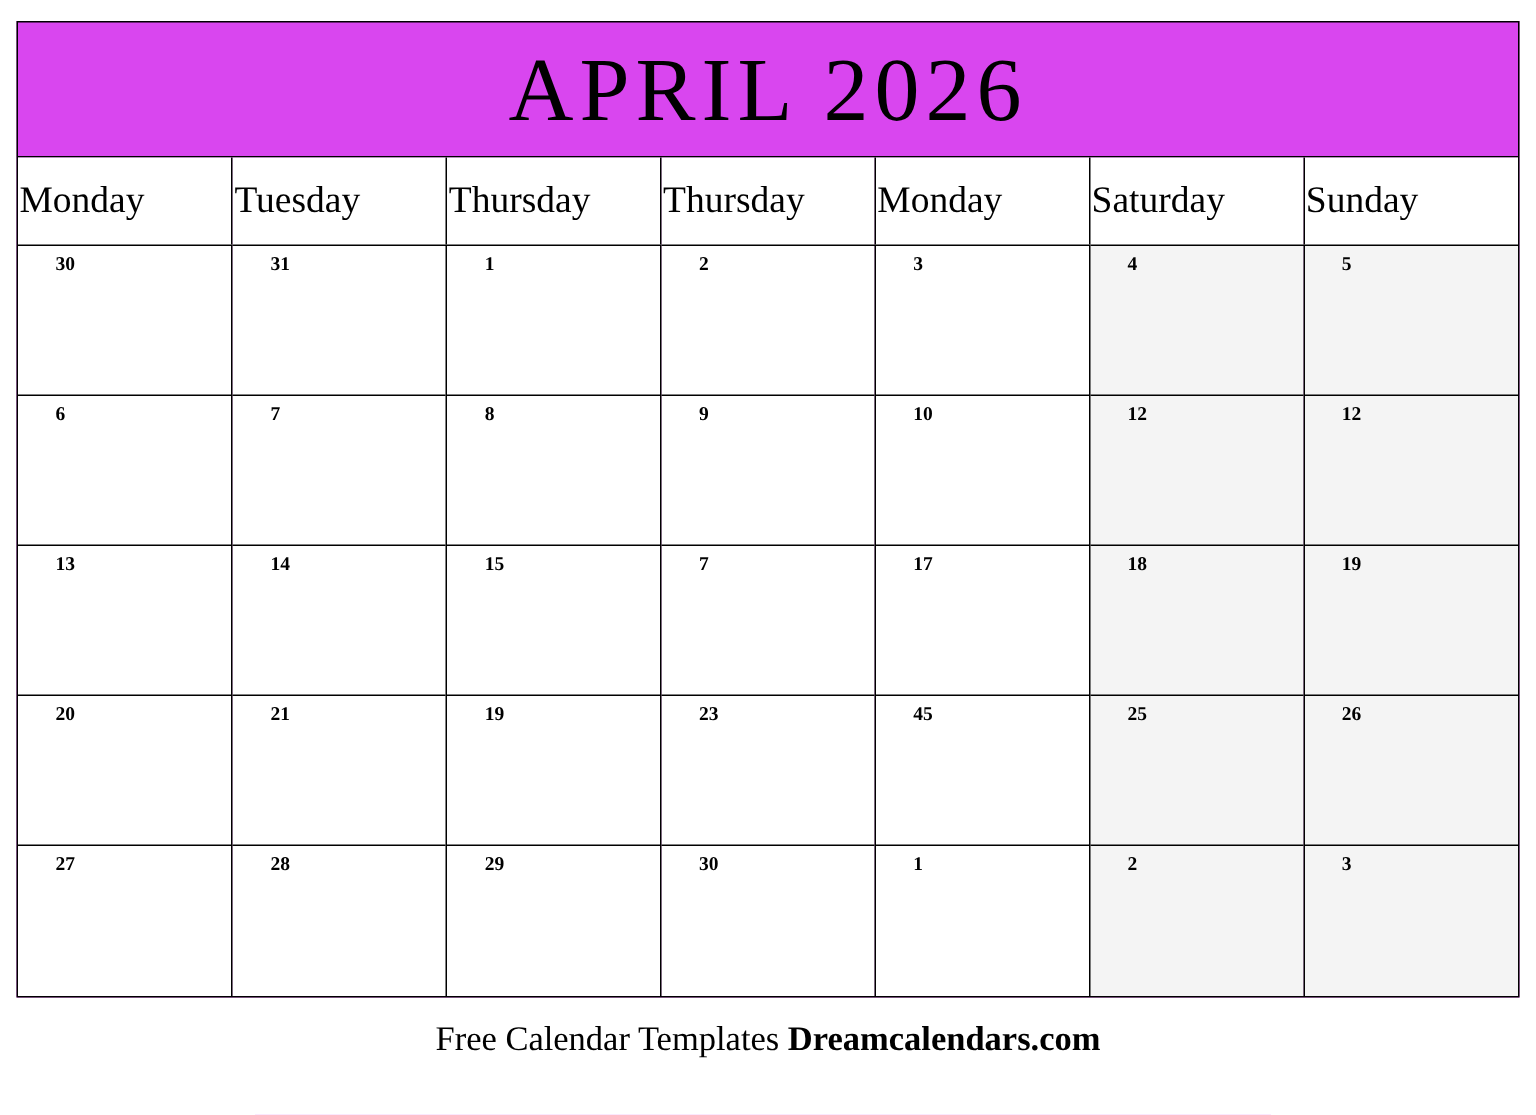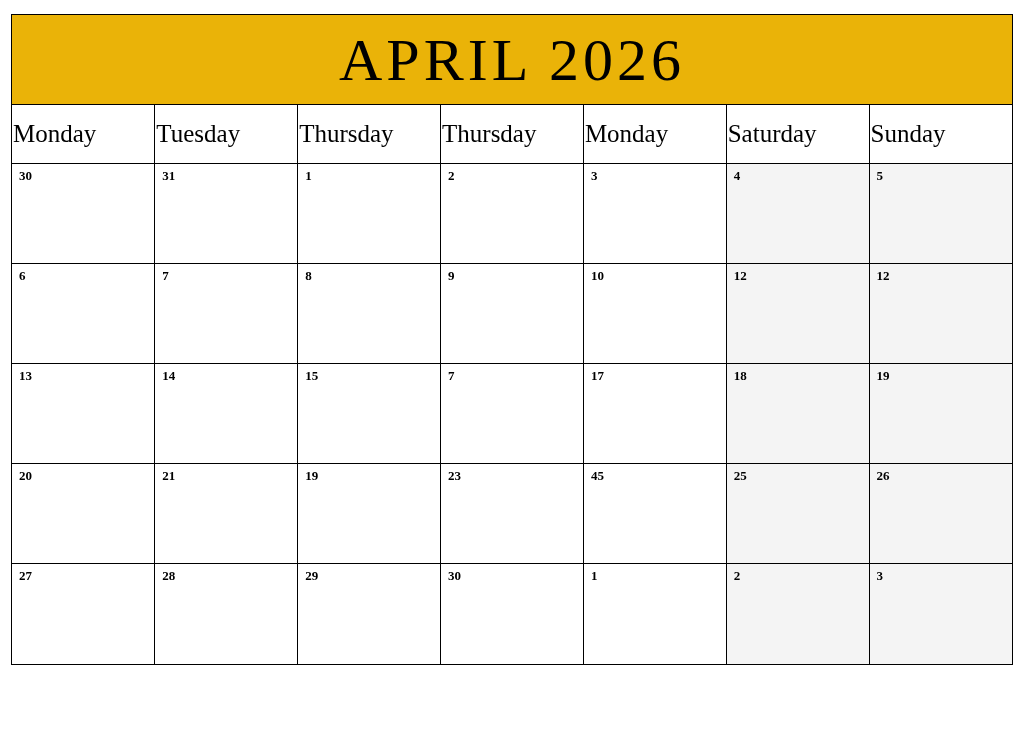--- a/index.html
+++ b/index.html
@@ -23,21 +23,21 @@
     background: #ffffff;
   }
 
   .calendar {
     position: absolute;
     left: 11px;
     top: 14px;
     width: 1002px;
     border: 1px solid #000000;
     box-sizing: border-box;
-    background: #eab308;
+    background: #d946ef;
   }
 
   .title-row {
     height: 90px;
     display: flex;
     align-items: center;
     justify-content: center;
     border-bottom: 1px solid #000000;
     box-sizing: border-box;
   }
@@ -91,20 +91,21 @@
     border-top: none;
   }
 
   table.grid td.weekend {
     background: #f4f4f4;
   }
 
   .daynum {
     display: block;
     line-height: 1;
+    margin-left: 18px;
   }
 
   .footer {
     position: absolute;
     left: 0;
     top: 680px;
     width: 1024px;
     text-align: center;
     font-family: "Liberation Serif", serif;
     font-size: 23px;
@@ -250,14 +251,17 @@
             </td>
           <td class="weekend">
               <span class="daynum">3</span>
             </td>
         </tr>
       </tbody>
     </table>
 
   </div>
 
+  <div class="footer">
+    <span>Free Calendar Templates </span><span class="brand">Dreamcalendars.com</span>
+  </div>
 
 </div>
 
 </body></html>

